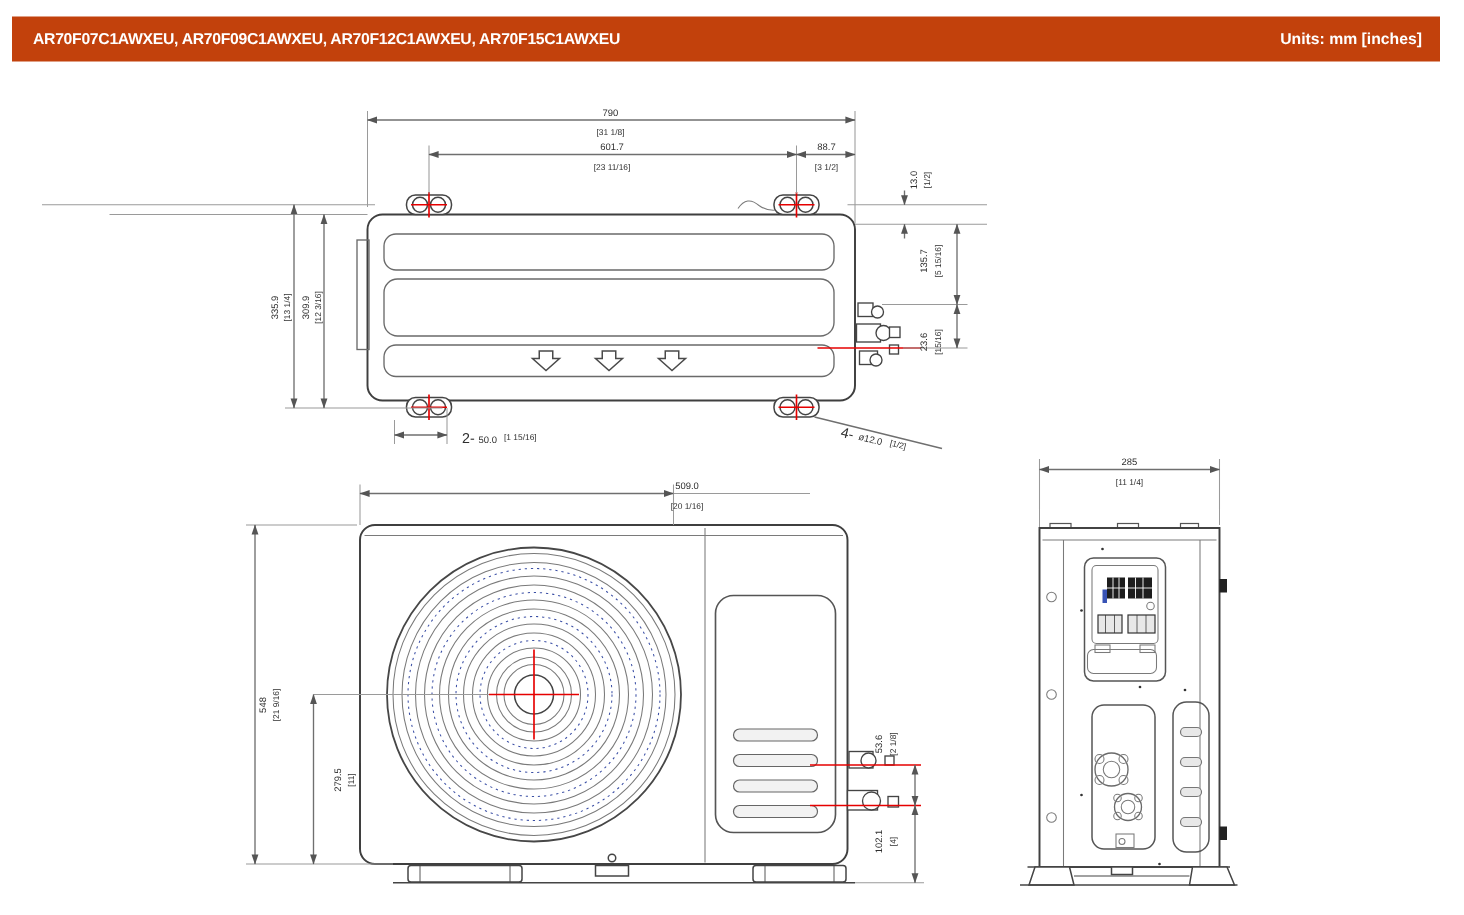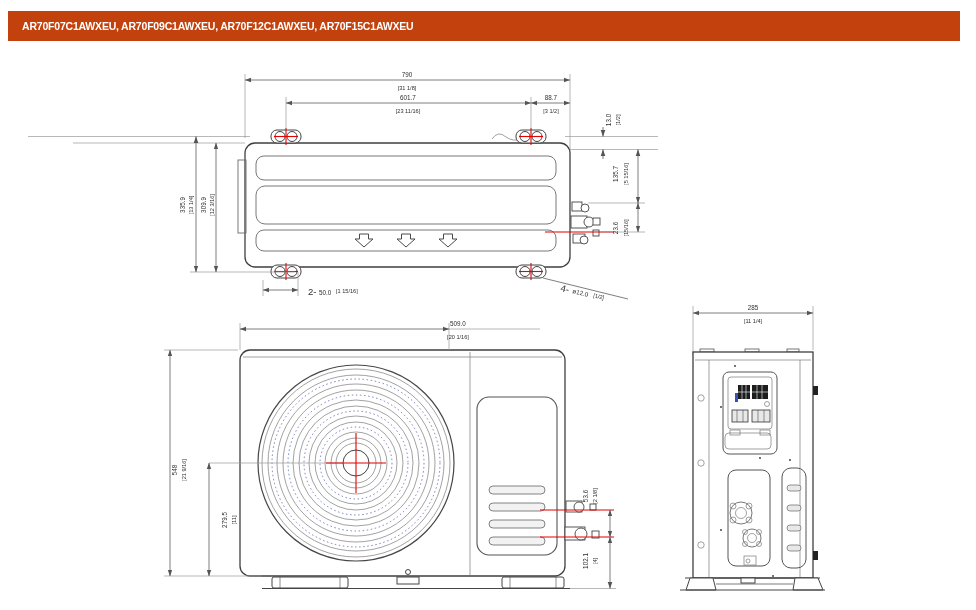--- a/index.html
+++ b/index.html
@@ -19,20 +19,21 @@
   .dl{stroke:#6f6f6f;stroke-width:0.9;fill:none;}
   .ext{stroke:#9a9a9a;stroke-width:0.7;fill:none;}
   .red{stroke:#e60000;stroke-width:1.1;fill:none;}
   .blue{stroke:#3b4fa5;stroke-width:0.7;fill:none;stroke-dasharray:1.5 2.6;}
 </style>
 </head>
 <body>
 
 <div class="hdr">
   <span class="models">AR70F07C1AWXEU, AR70F09C1AWXEU, AR70F12C1AWXEU, AR70F15C1AWXEU</span>
+  <span class="units">Units: mm [inches]</span>
 </div>
 
 <svg class="view" style="left:0;top:50px" width="680" height="262">
   <defs>
     <marker id="aT" viewBox="0 0 10 10" refX="9.5" refY="5" markerWidth="7.5" markerHeight="7.5" orient="auto-start-reverse">
       <path d="M0,1.6 L10,5 L0,8.4 z" fill="#555"></path>
     </marker>
   </defs>
 
   <line class="ext" x1="28" y1="86.5" x2="250" y2="86.5"></line>

